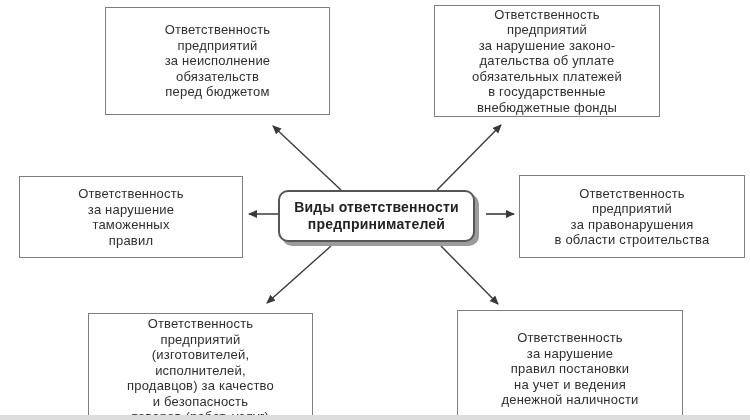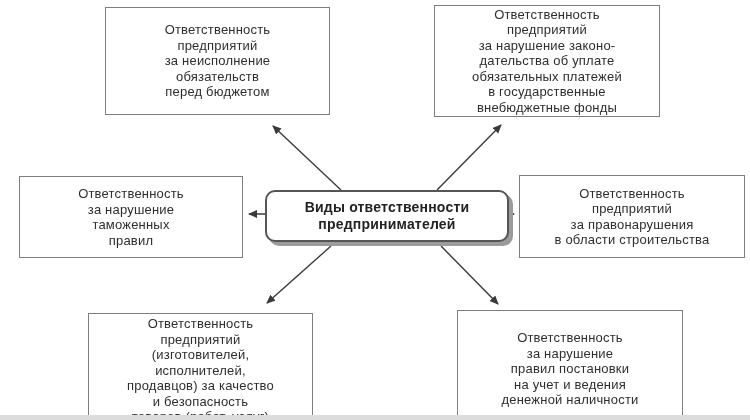--- a/index.html
+++ b/index.html
@@ -24,23 +24,23 @@
   }
   .node-text {
     white-space: pre-line;
     font-size: 13px;
     line-height: 15.5px;
     color: #2e2e2e;
     letter-spacing: 0.2px;
   }
   #center-node {
     position: absolute;
-    left: 265px;
+    left: 278px;
     top: 190px;
-    width: 244px;
+    width: 197px;
     height: 52px;
     background: #ffffff;
     border: 2px solid #555555;
     border-radius: 10px;
     box-shadow: 4px 4px 0 #9b9b9b;
     display: flex;
     align-items: center;
     justify-content: center;
     text-align: center;
     z-index: 3;

